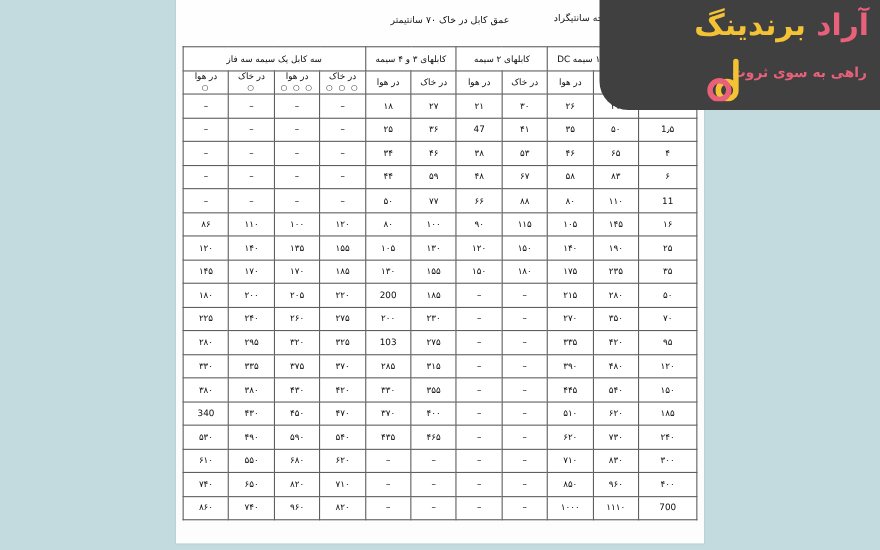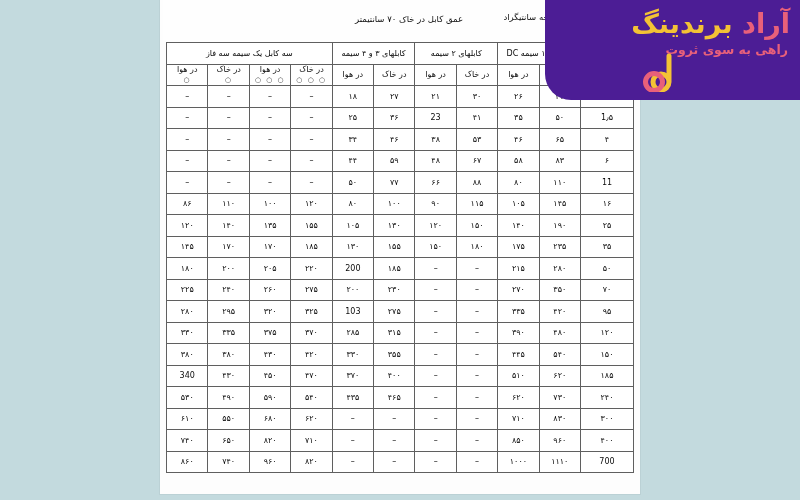--- a/index.html
+++ b/index.html
@@ -57,33 +57,33 @@
   th.grp{height:17px;}
   th.sub{height:26px;}
   th.corner{width:52px;font-size:8.5px;line-height:1.45;padding:2px 0;}
   th.corner sup{font-size:6px;}
   td.size{width:52px;}
   .circles{display:block;margin-top:2px;letter-spacing:1.5px;font-size:7px;color:#222;}
 
   
   .wm{
     position:absolute;right:0;top:0;width:255px;height:100px;
-    background:#4c1d95;
+    background:#404040;
     border-bottom-left-radius:26px;
     overflow:hidden;
   }
   .wm .brand{
     position:absolute;right:10px;top:8px;
     font-size:27px;font-weight:700;white-space:nowrap;
     color:#f3c235;
     letter-spacing:-1px;
   }
   .wm .brand .pink{color:#e8607a;}
   .wm .tag{
-    position:absolute;right:12px;top:42px;
+    position:absolute;right:12px;top:58px;
     font-size:12.5px;font-weight:700;color:#e8607a;white-space:nowrap;margin-left:19px;
   }
   .wm .mark{
     position:absolute;right:118px;top:52px;
     width:42px;height:40px;
   }
 </style>
 </head>
 <body>
 
@@ -134,21 +134,21 @@
           <td>–</td>
           <td>–</td>
           <td>–</td>
           <td>–</td>
         </tr>
         <tr>
           <td class="size">1٫۵</td>
           <td>۵۰</td>
           <td>۳۵</td>
           <td>۴۱</td>
-          <td>23</td>
+          <td>47</td>
           <td>۳۶</td>
           <td>۲۵</td>
           <td>–</td>
           <td>–</td>
           <td>–</td>
           <td>–</td>
         </tr>
         <tr>
           <td class="size">۴</td>
           <td>۶۵</td>

